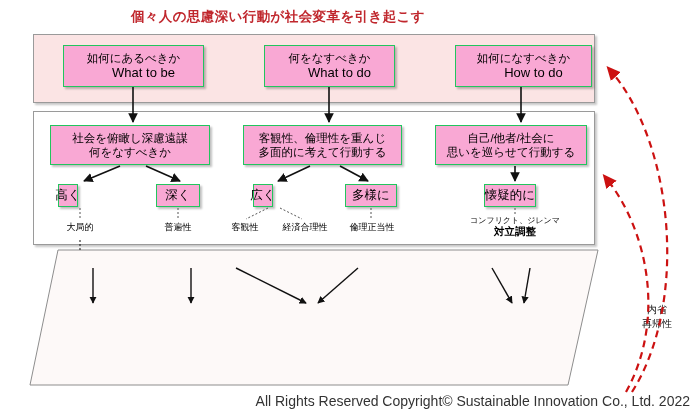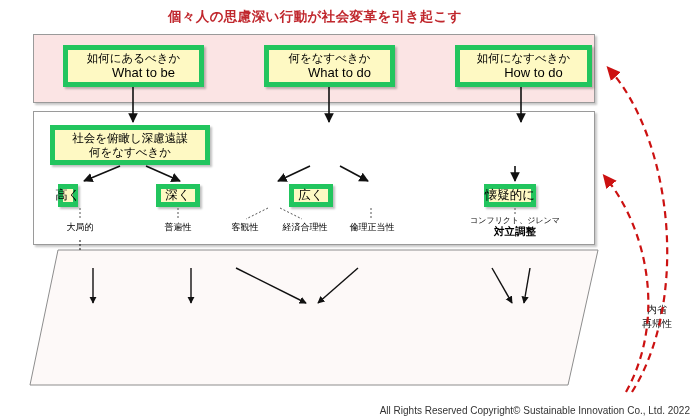--- a/index.html
+++ b/index.html
@@ -13,40 +13,39 @@
   }
   #stage{position:absolute;left:0;top:0;width:700px;height:417px;}
 
   
   .title{
     position:absolute;left:0;top:8px;width:556px;
     text-align:center;
     font-size:13.5px;font-weight:bold;color:#c0272d;
     letter-spacing:.4px;
     white-space:nowrap;
-    padding-left:37px;
   }
 
   
   .panel-pink{
     position:absolute;left:33px;top:34px;width:562px;height:69px;
     background:#fbe4e4;border:1px solid #9a9a9a;
     box-shadow:2px 2px 2px rgba(0,0,0,.22);
     box-sizing:border-box;
   }
   .panel-white{
     position:absolute;left:33px;top:111px;width:562px;height:134px;
     background:#ffffff;border:1px solid #9a9a9a;
     box-shadow:2px 2px 2px rgba(0,0,0,.22);
     box-sizing:border-box;
   }
 
   
   .box{
-    position:absolute;background:#fef9c3;border:5px solid #22c55e;
+    position:absolute;background:#f9a8d4;border:1px solid #22c55e;
     box-shadow:2px 2px 2px rgba(0,0,0,.25);
     box-sizing:border-box;
     display:flex;flex-direction:column;
     align-items:center;justify-content:center;
     text-align:center;line-height:1.22;
     white-space:nowrap;
   }
   .box .ja{font-size:11.5px;}
   .box .en{font-size:13px;margin-left:20px;}
 
@@ -86,22 +85,22 @@
     position:absolute;left:0;top:110px;width:570px;text-align:center;
     font-size:8.5px;color:#111;white-space:nowrap;
   }
 
   .side-label{
     position:absolute;right:12px;top:303px;width:62px;
     text-align:center;font-size:10px;line-height:1.35;color:#111;
   }
 
   .footer{
-    position:absolute;left:0;top:405px;width:690px;
-    text-align:right;font-size:10px;color:#333;
+    position:absolute;left:0;top:393px;width:690px;
+    text-align:right;font-size:14px;color:#333;
   }
 
   svg.overlay{position:absolute;left:0;top:0;width:700px;height:417px;
     pointer-events:none;}
 </style>
 </head>
 <body>
 
 <div id="stage">
 
@@ -120,29 +119,40 @@
   </div>
   <div class="box r1" style="left:455px;top:45px;width:137px;">
     <span class="ja">如何になすべきか</span>
     <span class="en">How to do</span>
   </div>
 
   <div class="box r2" style="left:50px;top:125px;width:160px;">
     <span>社会を俯瞰し深慮遠謀</span>
     <span>何をなすべきか</span>
   </div>
+  <div class="box r2" style="left:243px;top:125px;width:159px;">
+    <span>客観性、倫理性を重んじ</span>
+    <span>多面的に考えて行動する</span>
+  </div>
+  <div class="box r2" style="left:435px;top:125px;width:152px;">
+    <span>自己/他者/社会に</span>
+    <span>思いを巡らせて行動する</span>
+  </div>
 
   <div class="box r3" style="left:58px;top:184px;width:20px;">
     <span>高く</span>
   </div>
   <div class="box r3" style="left:156px;top:184px;width:44px;">
     <span>深く</span>
   </div>
-  <div class="box r3" style="left:253px;top:184px;width:44px;margin-left:36px;">
+  <div class="box r3" style="left:253px;top:184px;width:20px;">
     <span>広く</span>
+  </div>
+  <div class="box r3" style="left:345px;top:184px;width:52px;">
+    <span>多様に</span>
   </div>
   <div class="box r3" style="left:484px;top:184px;width:52px;">
     <span>懐疑的に</span>
   </div>
 
   <div class="cap" style="left:50px;top:222px;width:60px;">大局的</div>
   <div class="cap" style="left:148px;top:222px;width:60px;">普遍性</div>
   <div class="cap" style="left:222px;top:222px;width:46px;">客観性</div>
   <div class="cap" style="left:272px;top:222px;width:66px;">経済合理性</div>
   <div class="cap" style="left:341px;top:222px;width:62px;">倫理正当性</div>

